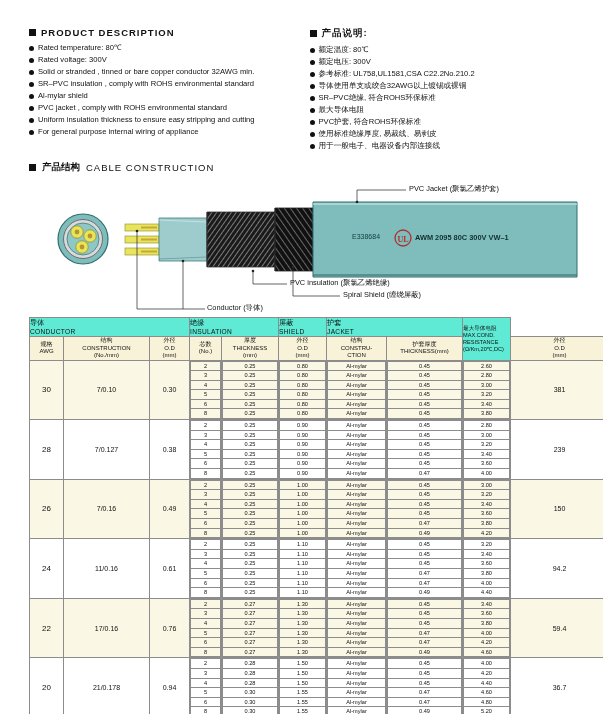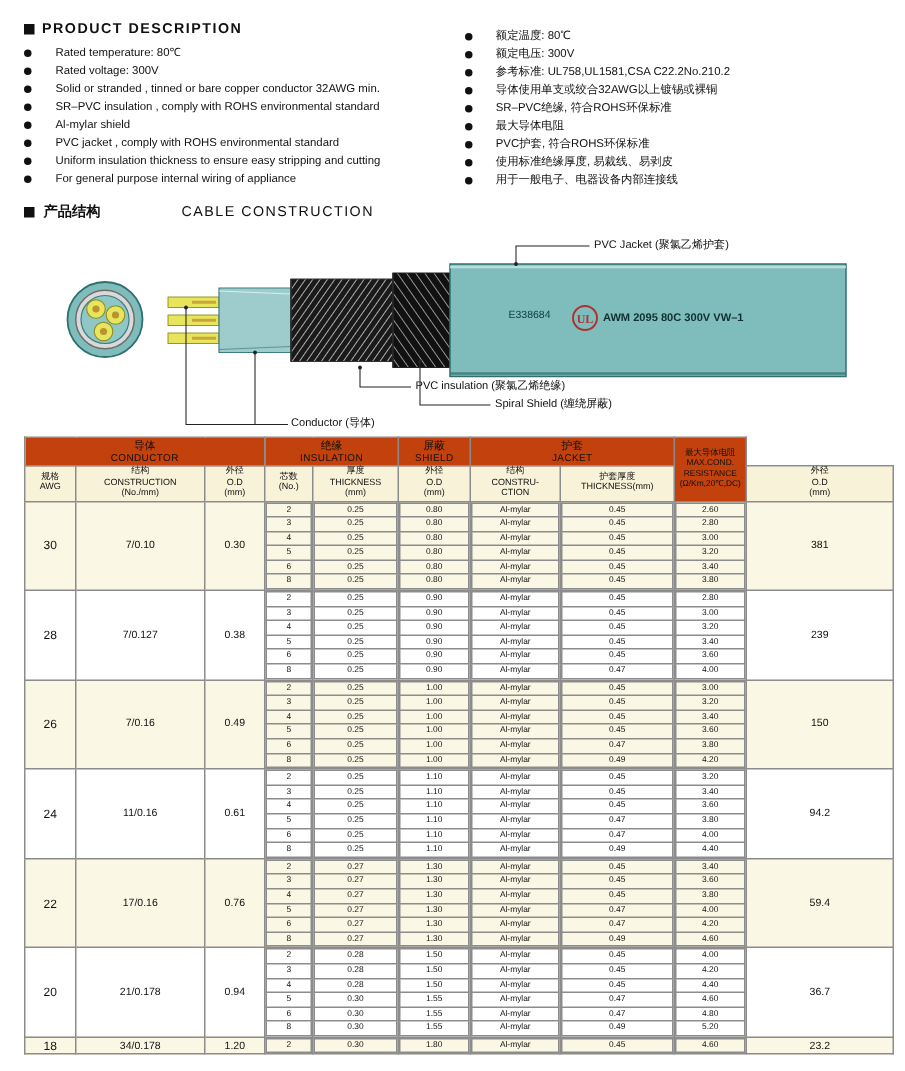--- a/index.html
+++ b/index.html
@@ -6,50 +6,50 @@
   html, body { margin:0; padding:0; }
   body {
     width:603px; height:714px;
     background:#ffffff;
     font-family:"Liberation Sans", sans-serif;
     font-size:8px;
     color:#111;
     position:relative;
     overflow:hidden;
   }
-  .page { position:relative; width:603px; height:714px; padding:4px; }
+  .page { position:relative; width:603px; height:714px; padding:17px; }
 
   
   .sec-head { display:flex; align-items:center; gap:5px; font-weight:bold; letter-spacing:0.5px; }
   .sq { width:7px; height:7px; background:#111; display:inline-block; }
   .sec-head .txt { font-size:9.5px; letter-spacing:1px; }
 
   
   .top { display:flex; padding:10px 12px 0 12px; }
   .col { width:50%; }
   .col.right { padding-left:8px; }
   ul.bl { list-style:none; margin:5px 0 0 0; padding:0; }
-  ul.bl li { display:flex; align-items:flex-start; gap:16px; margin-bottom:1.5px; line-height:10.5px; font-size:7.6px; }
+  ul.bl li { display:flex; align-items:flex-start; gap:4px; margin-bottom:1.5px; line-height:10.5px; font-size:7.6px; }
   ul.bl li .dot { flex:0 0 auto; width:5px; height:5px; border-radius:50%; background:#111; margin-top:2.5px; }
   ul.bl li .t { flex:1 1 auto; }
 
   
   .constr-head { display:flex; align-items:center; gap:6px; padding:8px 12px 0 12px; }
   .constr-head .cn { font-size:9.5px; font-weight:bold; }
-  .constr-head .en { font-size:9.5px; letter-spacing:1px;margin-left:48px; }
+  .constr-head .en { font-size:9.5px; letter-spacing:1px; }
 
   
   .diagram { position:relative; height:136px; margin-top:2px; }
   .diagram svg { position:absolute; left:0; top:0; }
   .lbl { position:absolute; font-size:7.4px; white-space:nowrap; }
 
   
   table.spec { border-collapse:collapse; width:579px; margin:5px 12px 0 12px; table-layout:fixed; }
   table.spec td, table.spec th { border:1px solid #8c8c8c; padding:0; }
-  .hdr-top td { background:#c2410c; text-align:center; font-size:7.2px; line-height:9px; padding:2px 1px; }
+  .hdr-top td { background:#5eead4; font-size:7.2px; line-height:9px; padding:2px 1px; }
   .hdr-sub td { background:#f7f2d8; text-align:center; font-size:6px; line-height:7.5px; padding:1px; }
   .hdr-top td .cn { display:block; font-size:7.2px; }
   .hdr-top td .en { display:block; font-size:6.6px; letter-spacing:0.3px; }
   tbody td { text-align:center; vertical-align:middle; font-size:7px; }
   tbody tr.even td { background:#faf7e4; }
   tbody tr.odd td { background:#ffffff; }
   .sub { width:100%; border-collapse:collapse; }
   .sub td { border:0; height:8.6px; line-height:8.6px; font-size:5.6px; text-align:center; padding:0; }
   .awg { font-size:8px; }
 </style>
@@ -94,20 +94,24 @@
             <span class="t">Uniform insulation thickness to ensure easy stripping and cutting</span>
           </li>
         <li>
             <span class="dot"></span>
             <span class="t">For general purpose internal wiring of appliance</span>
           </li>
       </ul>
     </div>
 
     <div class="col right">
+      <div class="sec-head">
+        <span class="sq"></span>
+        <span class="txt">产品说明:</span>
+      </div>
       <ul class="bl">
         <li>
             <span class="dot"></span>
             <span class="t">额定温度: 80℃</span>
           </li>
         <li>
             <span class="dot"></span>
             <span class="t">额定电压: 300V</span>
           </li>
         <li>

